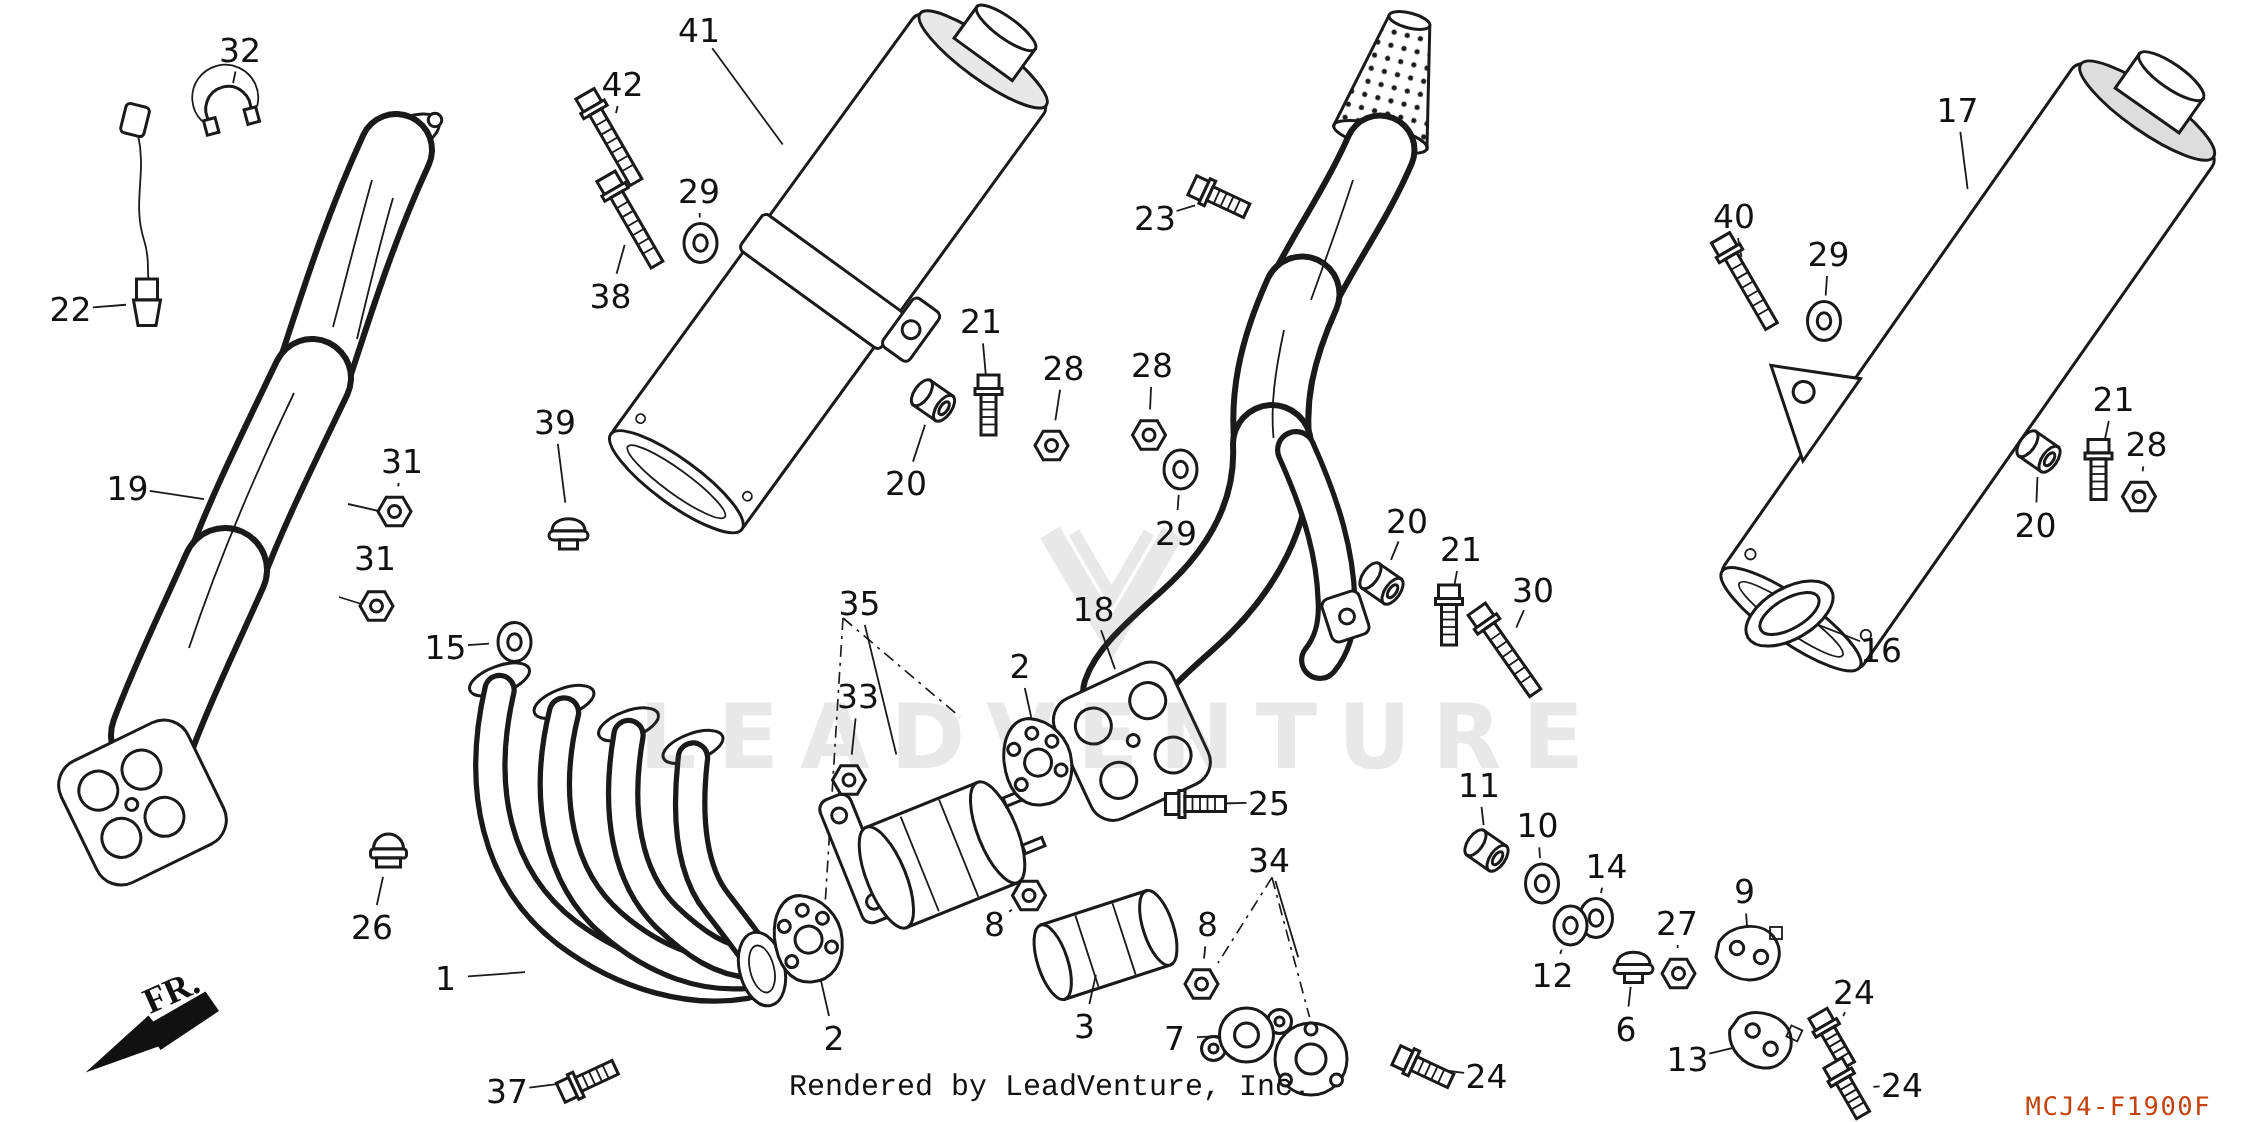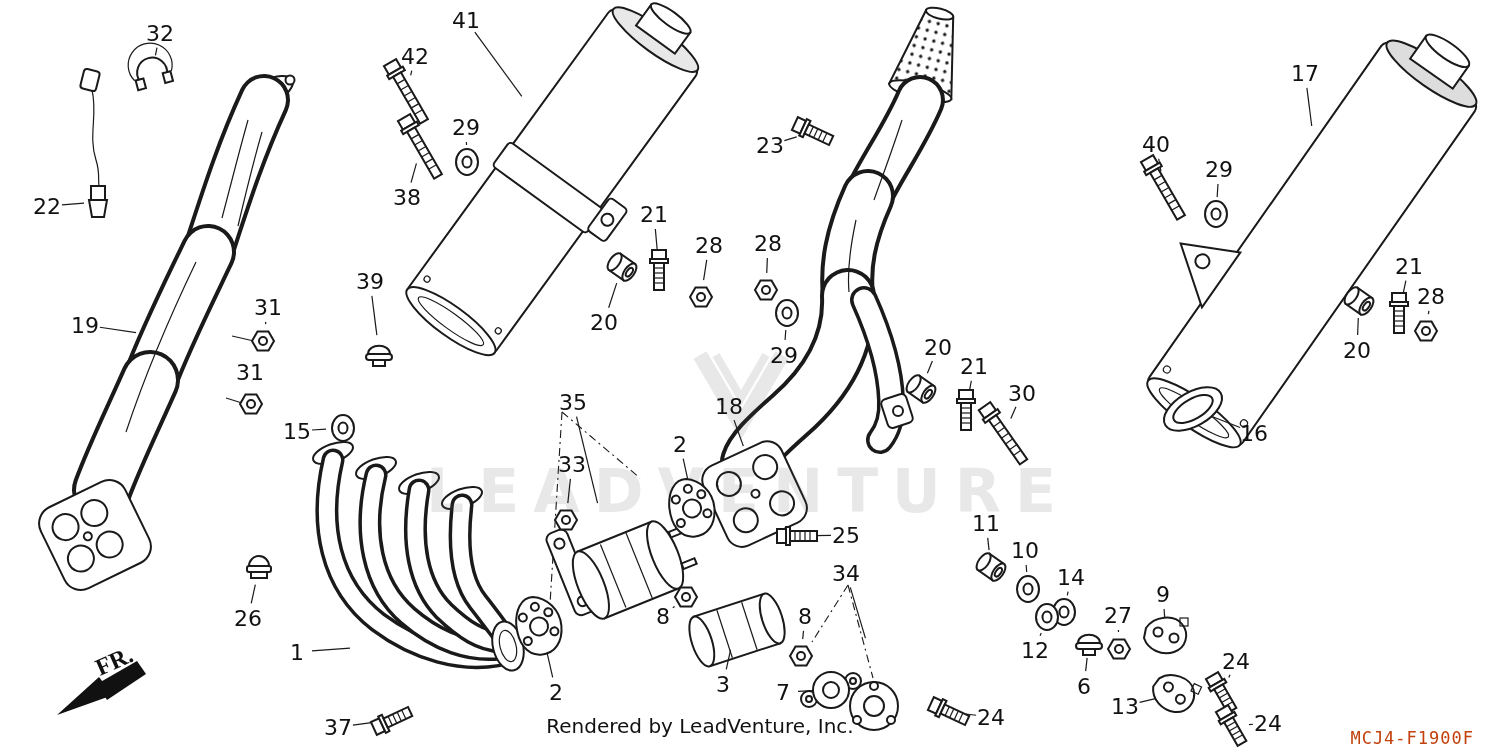--- a/index.html
+++ b/index.html
@@ -13,21 +13,21 @@
   .pipe-o { fill:none; stroke:#1a1a1a; stroke-linecap:round; }
   .pipe-i { fill:none; stroke:#ffffff; stroke-linecap:round; }
   .thin { fill:none; stroke:#1a1a1a; stroke-width:1.2; }
   .dash { fill:none; stroke:#1a1a1a; stroke-width:1.1; stroke-dasharray:8 4 2 4; }
   .leader { stroke:#1a1a1a; stroke-width:1.2; }
   .callout-num { font:22px "DejaVu Sans", sans-serif; fill:#111; text-anchor:middle; cursor:pointer; }
   .wm-text { font:bold 60px "DejaVu Sans", sans-serif; letter-spacing:14px; text-anchor:middle; fill:#555; }
   .fr-text { font:bold 24px "Liberation Serif", serif; fill:#111; }
   .footer-credit {
     position:absolute; left:0; top:714px; width:1400px; text-align:center;
-    font-size:20px; color:#111;
+    font-size:20px; color:#111;font-family:Liberation Mono, monospace;
   }
   .diagram-code {
     position:absolute; right:26px; top:700px;
     font:17px "DejaVu Sans Mono", monospace; letter-spacing:1px; color:#c2410c;margin-top:28px;
   }
 </style>
 </head>
 <body>
 
 <div class="stage">

